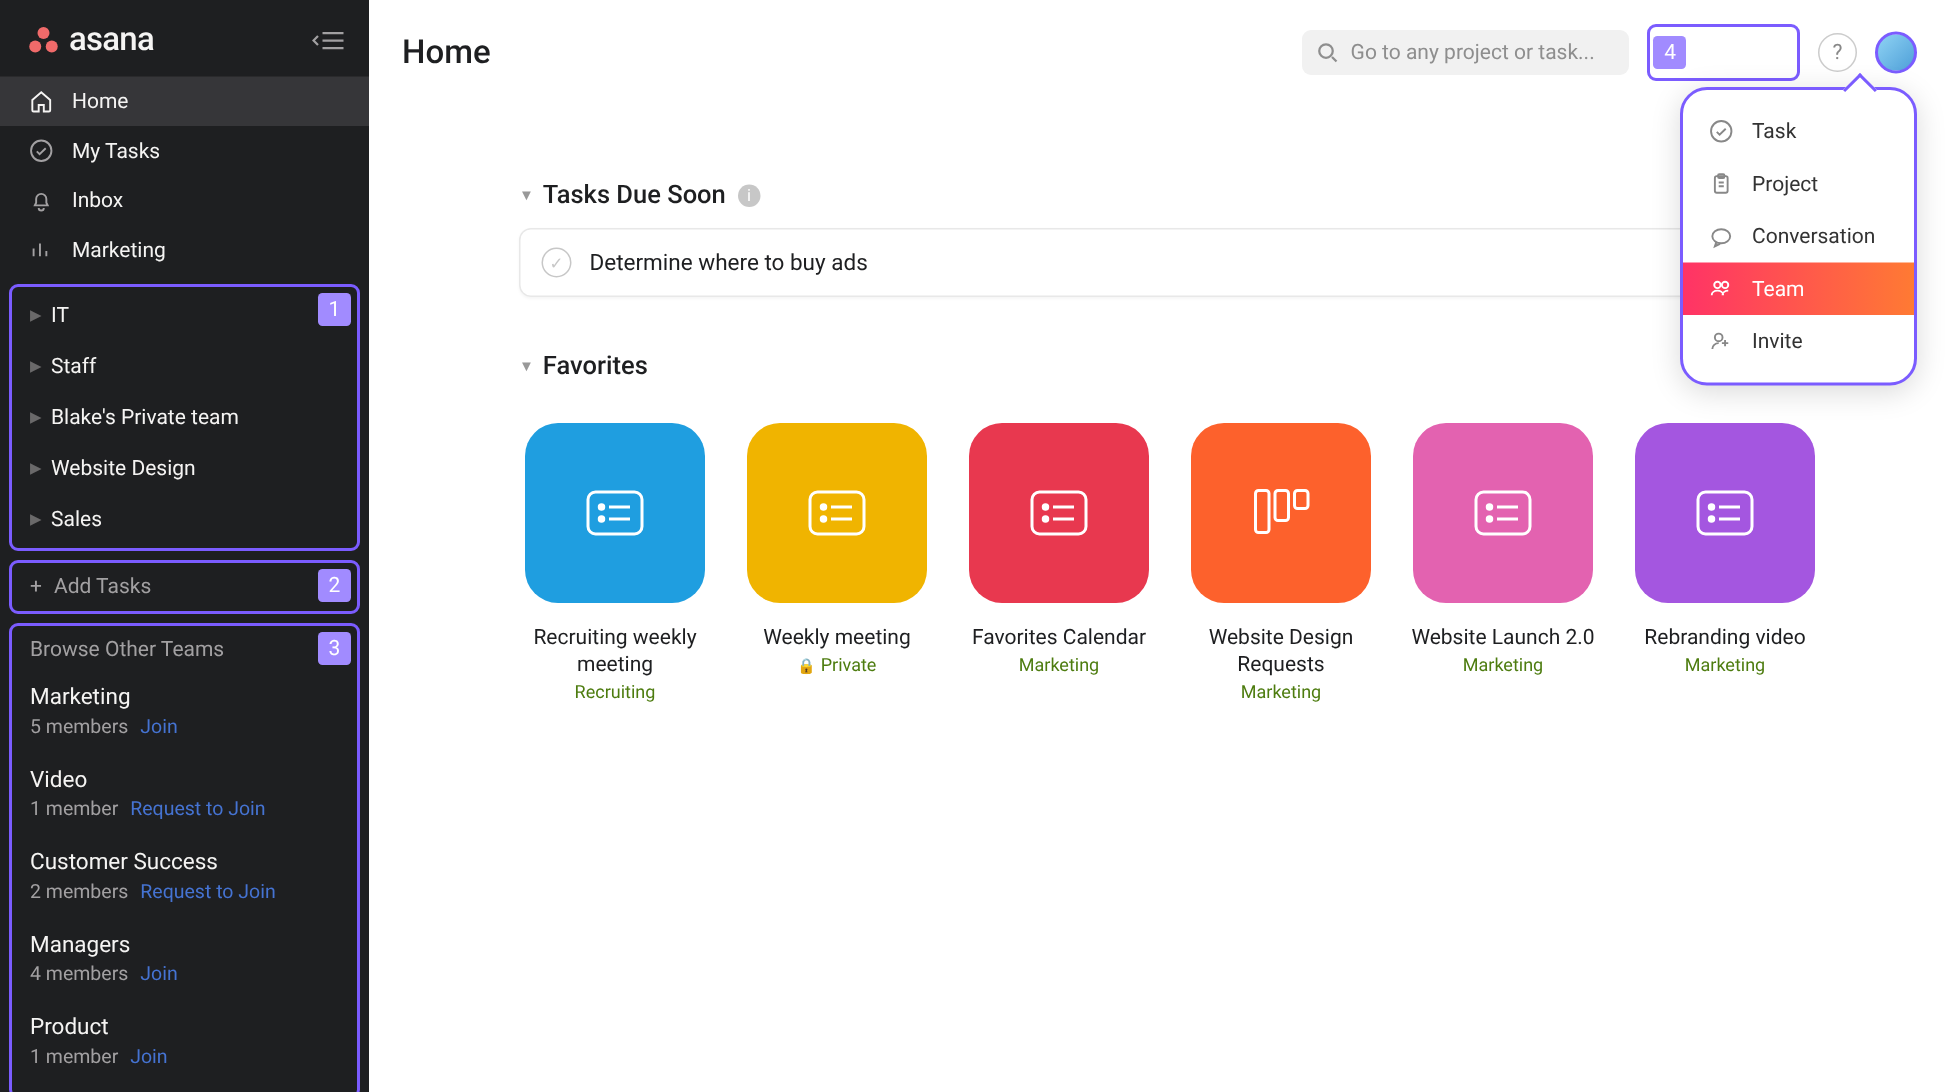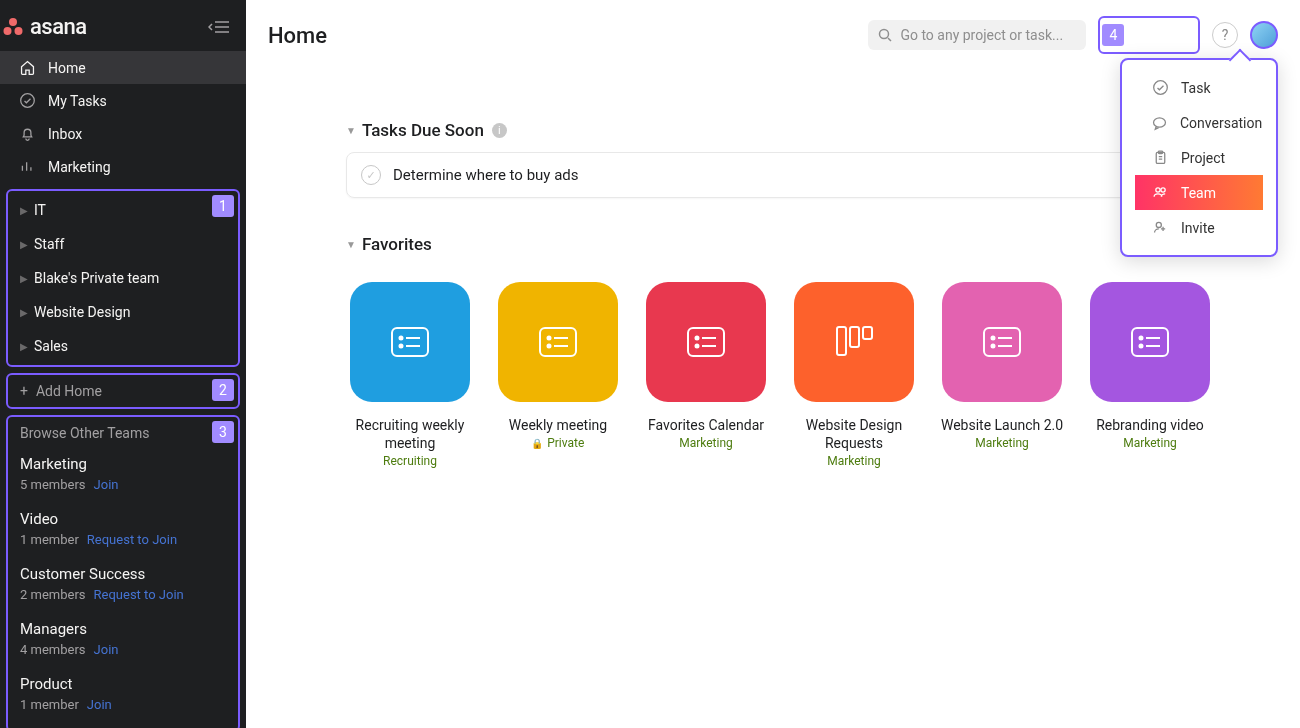--- a/index.html
+++ b/index.html
@@ -7,21 +7,21 @@
   font-family: -apple-system, BlinkMacSystemFont, "Segoe UI", Roboto, Helvetica, Arial, sans-serif;
   width: 1300px; height: 728px; overflow: hidden; background: #fff; color: #1e1f21;
 }
 .app { display: flex; height: 100%; }
 
 
 .sidebar {
   width: 246px; background: #1e1f21; color: #f5f4f3; flex-shrink: 0;
   display: flex; flex-direction: column; height: 100%;
 }
-.sb-header { display: flex; align-items: center; justify-content: space-between; padding: 14px 16px 10px 2px; }
+.sb-header { display: flex; align-items: center; justify-content: space-between; padding: 14px 16px 10px 18px; }
 .logo { display: flex; align-items: center; gap: 6px; }
 .logo-dots { display: flex; }
 .logo-type { font-weight: 500; font-size: 22px; color: #f5f4f3; letter-spacing: -0.5px; }
 .hamburger { color: #a2a0a2; font-size: 18px; }
 
 .nav-links { display: flex; flex-direction: column; padding-top: 2px; }
 .nav-link {
   display: flex; align-items: center; gap: 12px; padding: 8px 18px; font-size: 14px;
   color: #f5f4f3; cursor: pointer;
 }
@@ -109,22 +109,22 @@
   width: 120px; height: 120px; border-radius: 22px; display: flex; align-items: center;
   justify-content: center; margin: 0 auto 14px;
 }
 .fav-title { font-size: 14px; font-weight: 400; line-height: 1.3; margin-bottom: 2px; }
 .fav-sub { font-size: 12px; color: #4d7c0f; }
 .lock-icon { font-size: 10px; margin-right: 3px; }
 
 
 .new-menu {
   position: absolute; top: 58px; right: 22px; width: 158px; background: #fff;
-  border: 2px solid #7b5cff; border-radius: 8px; box-shadow: 0 4px 20px rgba(0,0,0,0.15);
-  padding: 10px 13px; z-index: 10;
+  border: 2px solid #7b5cff; border-radius: 18px; box-shadow: 0 4px 20px rgba(0,0,0,0.15);
+  padding: 10px 0; z-index: 10;
 }
 .new-menu::before {
   content: ""; position: absolute; top: -8px; right: 28px; width: 14px; height: 14px;
   background: #fff; border-left: 2px solid #7b5cff; border-top: 2px solid #7b5cff;
   transform: rotate(45deg);
 }
 .menu-item {
   display: flex; align-items: center; gap: 12px; padding: 9px 16px; font-size: 14px;
   cursor: pointer; color: #333;
 }
@@ -221,21 +221,21 @@
               <span class="caret">▶</span>
               <span>Sales</span>
             </div>
           </div>
       </div>
 
       <div class="callout" style="padding:0;">
         <div class="callout-badge">2</div>
         <div class="add-team-row">
           <span>+</span>
-          <span>Add Home</span>
+          <span>Add Tasks</span>
         </div>
       </div>
 
       <div class="callout" style="padding-bottom:4px;">
         <div class="callout-badge">3</div>
         <div class="browse-header">Browse Other Teams</div>
         <div id="other-teams">
             <div class="other-team">
               <div class="ot-name">Marketing</div>
               <div class="ot-meta"><span>5 members</span><span class="action">Join</span></div>
@@ -290,34 +290,34 @@
             <svg width="17" height="17" viewBox="0 0 20 20" stroke="currentColor" stroke-width="1.5" fill="none">
               <circle cx="10" cy="10" r="8"></circle>
               <path d="M6.5 10.5l2.2 2.2L13.5 8"></path>
             </svg>
           </span>
           <span>Task</span>
         </div>
         <div class="menu-item">
           <span class="menu-icon">
             <svg width="17" height="17" viewBox="0 0 20 20" stroke="currentColor" stroke-width="1.5" fill="none">
-              <path d="M3 10a7 5.5 0 1014 0 7 5.5 0 10-14 0zM6 15l-1 3 4-2"></path>
-            </svg>
-          </span>
-          <span>Conversation</span>
-        </div>
-        <div class="menu-item">
-          <span class="menu-icon">
-            <svg width="17" height="17" viewBox="0 0 20 20" stroke="currentColor" stroke-width="1.5" fill="none">
               <rect x="5" y="4" width="10" height="13" rx="1.5"></rect>
               <rect x="7.5" y="2.5" width="5" height="3" rx="1"></rect>
               <path d="M8 9h4M8 12h4"></path>
             </svg>
           </span>
           <span>Project</span>
+        </div>
+        <div class="menu-item">
+          <span class="menu-icon">
+            <svg width="17" height="17" viewBox="0 0 20 20" stroke="currentColor" stroke-width="1.5" fill="none">
+              <path d="M3 10a7 5.5 0 1014 0 7 5.5 0 10-14 0zM6 15l-1 3 4-2"></path>
+            </svg>
+          </span>
+          <span>Conversation</span>
         </div>
         <div class="menu-item highlight">
           <span class="menu-icon">
             <svg width="17" height="17" viewBox="0 0 20 20" stroke="currentColor" stroke-width="1.5" fill="none">
               <circle cx="7" cy="7" r="2.5"></circle>
               <circle cx="13" cy="7" r="2.5"></circle>
               <path d="M2.5 15c0-2 2-3.5 4.5-3.5s4.5 1.5 4.5 3.5M11 15c0-2 2-3.5 4.5-3.5"></path>
             </svg>
           </span>
           <span>Team</span>

